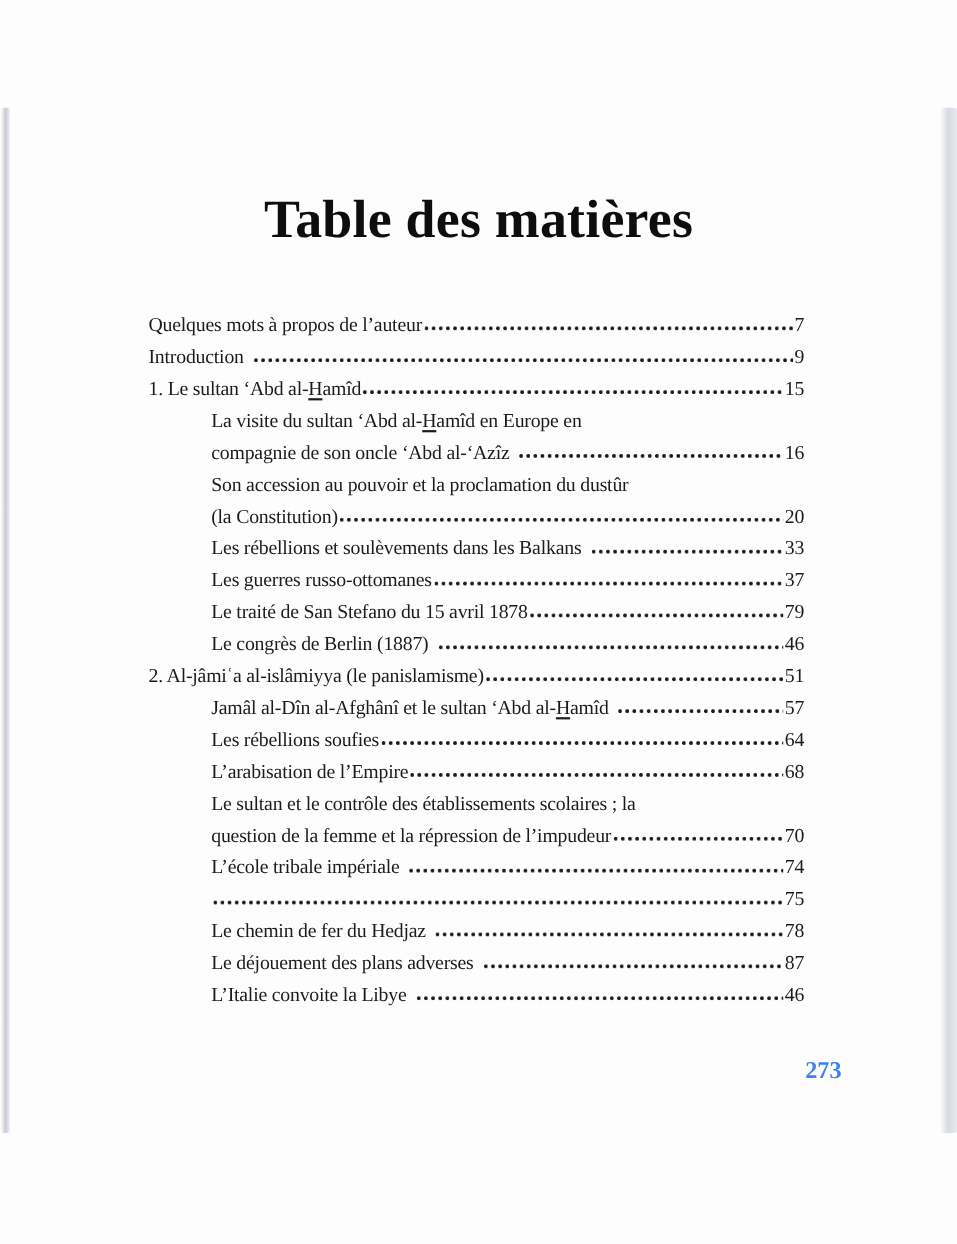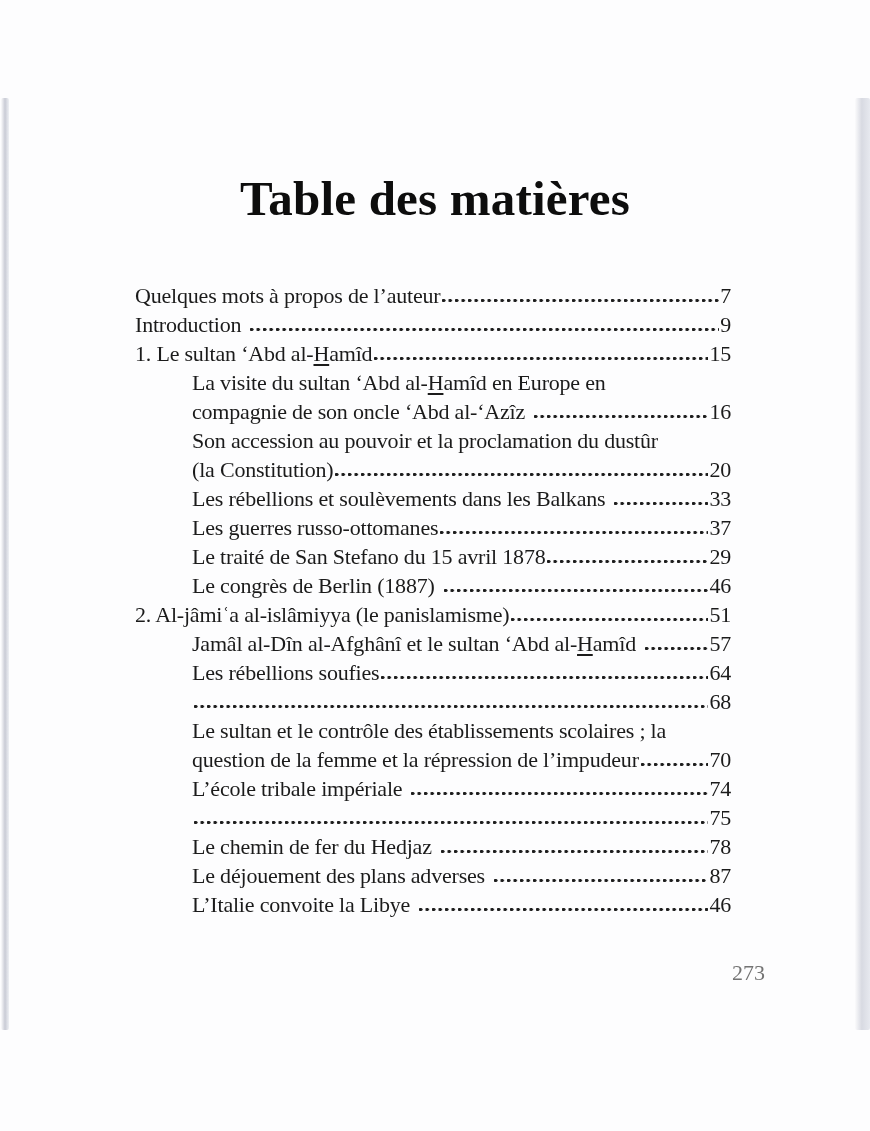--- a/index.html
+++ b/index.html
@@ -49,21 +49,21 @@
     position: absolute;
     left: 135px;
     top: 281px;
     width: 596px;
   }
   .toc-row {
     display: flex;
     align-items: baseline;
     height: 29px;
     line-height: 29px;
-    font-size: 22px;
+    font-size: 18px;
     letter-spacing: -0.2px;
   }
   .toc-row.indent { padding-left: 57px; }
   .toc-text {
     flex: 0 0 auto;
     white-space: nowrap;
   }
   .it { }
   .ul {
     text-decoration: underline;
@@ -79,22 +79,22 @@
     background-size: 6.5px 5px;
     background-repeat: repeat-x;
   }
   .dots.gap { margin-left: 9px; }
   .pg { flex: 0 0 auto; }
   .folio {
     position: absolute;
     top: 960px;
     right: 105px;
     font-size: 22px;
-    font-weight: 400;
-    color: #737373;
+    font-weight: 700;
+    color: #3b82f6;
   }
 </style>
 </head>
 <body>
 
 <div class="shot">
   <div class="edge edge-left"></div>
   <div class="edge edge-right"></div>
 
   <h1 class="title">Table des matières</h1>
@@ -137,21 +137,21 @@
         <span class="pg">33</span>
       </div>
       <div class="toc-row indent">
         <span class="toc-text"><span>Les guerres russo-ottomanes</span></span>
         <span class="dots"></span>
         <span class="pg">37</span>
       </div>
       <div class="toc-row indent">
         <span class="toc-text"><span>Le traité de San Stefano du 15 avril 1878</span></span>
         <span class="dots"></span>
-        <span class="pg">29</span>
+        <span class="pg">79</span>
       </div>
       <div class="toc-row indent">
         <span class="toc-text"><span>Le congrès de Berlin (1887)</span></span>
         <span class="dots gap"></span>
         <span class="pg">46</span>
       </div>
       <div class="toc-row">
         <span class="toc-text"><span>2. </span><span class="it">Al-jâmiʿa al-islâmiyya</span><span> (le panislamisme)</span></span>
         <span class="dots"></span>
         <span class="pg">51</span>
@@ -160,20 +160,21 @@
         <span class="toc-text"><span>Jamâl al-Dîn al-Afghânî et le sultan ‘Abd al-</span><span class="ul">H</span><span>amîd</span></span>
         <span class="dots gap"></span>
         <span class="pg">57</span>
       </div>
       <div class="toc-row indent">
         <span class="toc-text"><span>Les rébellions soufies</span></span>
         <span class="dots"></span>
         <span class="pg">64</span>
       </div>
       <div class="toc-row indent">
+        <span class="toc-text"><span>L’arabisation de l’Empire</span></span>
         <span class="dots"></span>
         <span class="pg">68</span>
       </div>
       <div class="toc-row indent">
         <span class="toc-text"><span>Le sultan et le contrôle des établissements scolaires ; la</span></span>
       </div>
       <div class="toc-row indent">
         <span class="toc-text"><span>question de la femme et la répression de l’impudeur</span></span>
         <span class="dots"></span>
         <span class="pg">70</span>

